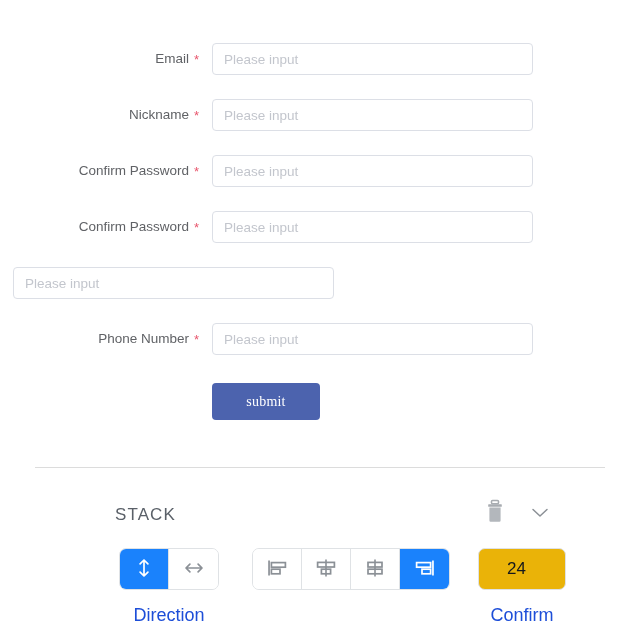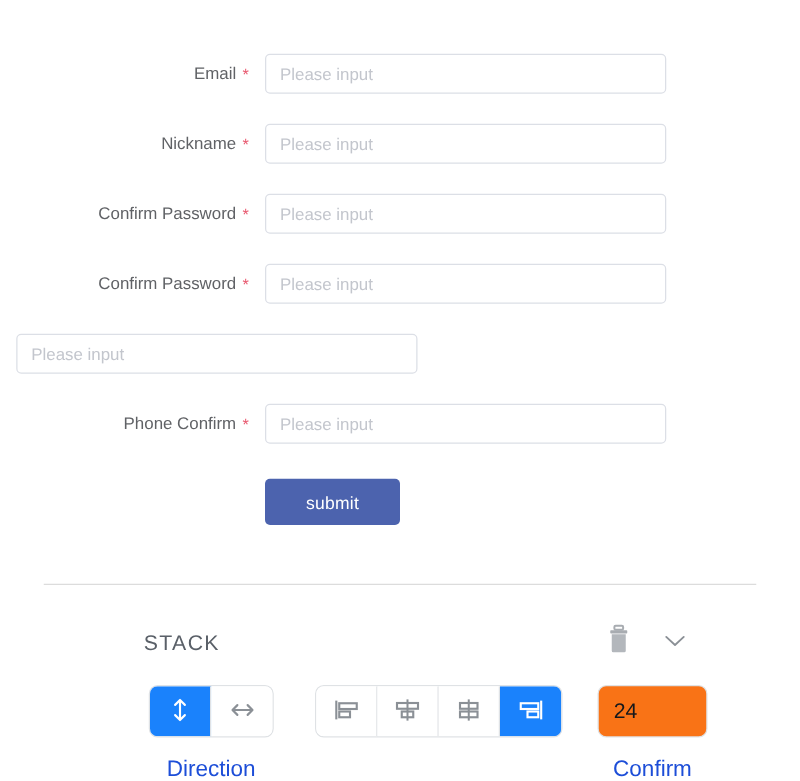--- a/index.html
+++ b/index.html
@@ -62,21 +62,21 @@
     margin-top: 28px;
   }
   .submit-spacer { width: 212px; }
   .submit-btn {
     width: 108px;
     height: 37px;
     background: #4c63ae;
     color: #ffffff;
     border: none;
     border-radius: 4px;
-    font-family: Liberation Sans, sans-serif;
+    font-family: Liberation Serif, serif;
     font-size: 14px;
     cursor: pointer;
     letter-spacing: .2px;
   }
 
   
   .divider {
     position: absolute;
     left: 35px;
     top: 444px;
@@ -155,25 +155,25 @@
   }
 
   .group-gap-a { margin-left: 33px; gap: 40px; }
   .group-gap-b { margin-left: 28px; }
 
   .spacing-box {
     width: 88px;
     height: 42px;
     border: 1px solid #dfe2e5;
     border-radius: 7px;
-    background: #f97316;
+    background: #eab308;
     font-family: "Liberation Sans", sans-serif;
     font-size: 17px;
     color: #15181c;
-    padding: 0 12px;
+    padding: 0 28px;
     outline: none;
   }
 </style>
 </head>
 <body>
 
 <div id="root">
 
   <div class="form">
 
@@ -214,21 +214,21 @@
     </div>
 
     <div class="form-row">
       <div class="field-wrap">
         <input class="text-input" type="text" placeholder="Please input" style="">
       </div>
     </div>
 
     <div class="form-row">
       <div class="form-label">
-        <span>Phone Confirm</span><span class="req-star">*</span>
+        <span>Phone Number</span><span class="req-star">*</span>
       </div>
       <div class="field-wrap">
         <input class="text-input" type="text" placeholder="Please input" style="">
       </div>
     </div>
 
     <div class="submit-row">
       <div class="submit-spacer"></div>
       <button class="submit-btn">submit</button>
     </div>

